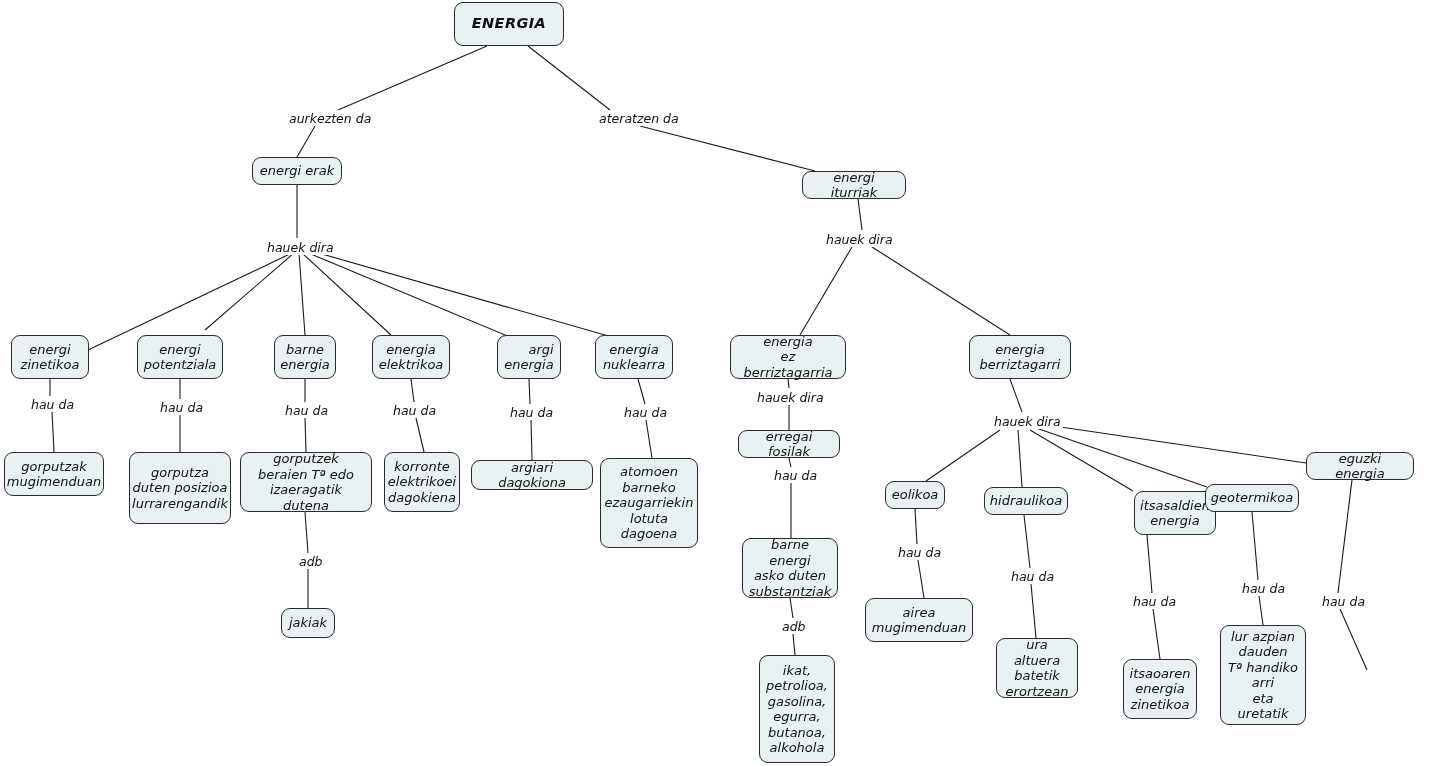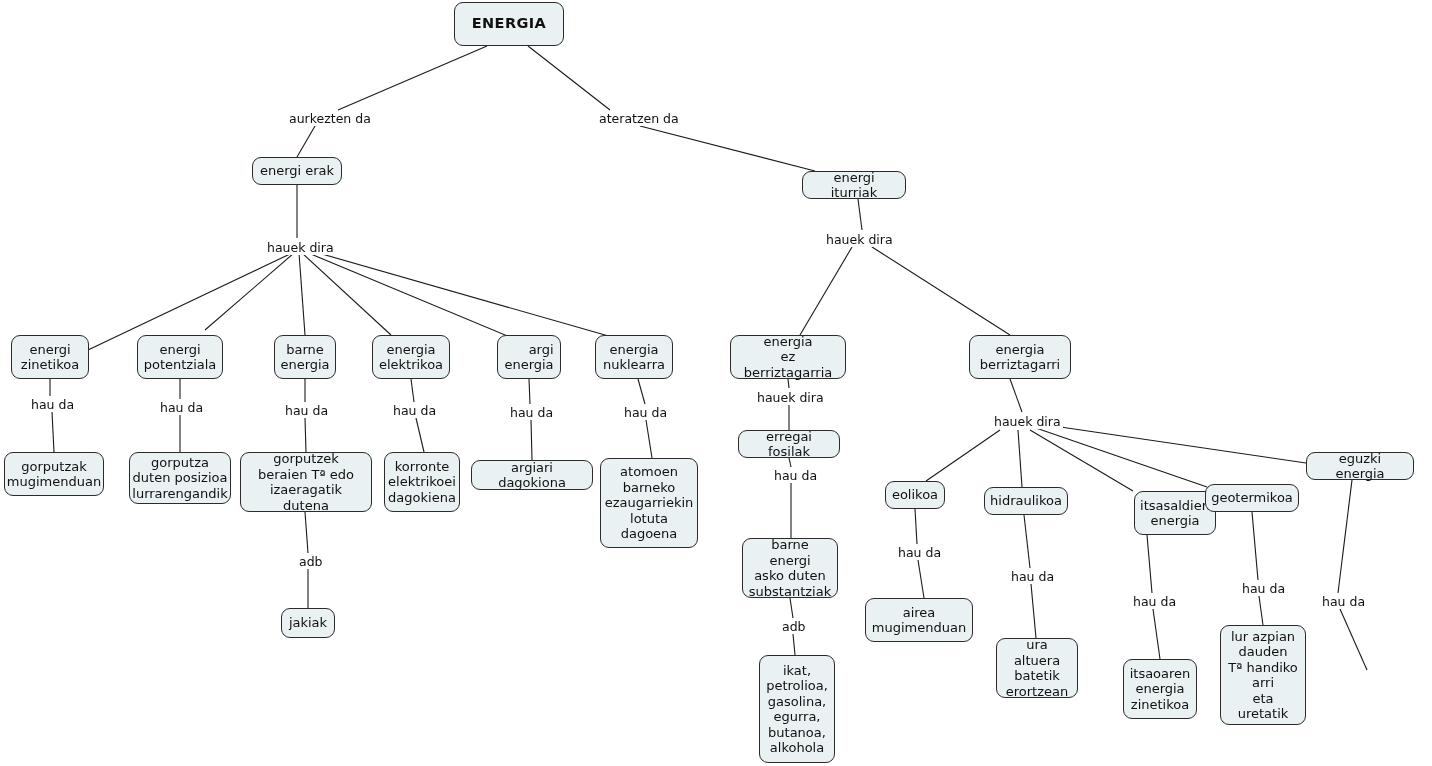--- a/index.html
+++ b/index.html
@@ -8,20 +8,21 @@
     padding: 0;
     background: #ffffff;
   }
   #canvas {
     position: relative;
     width: 1432px;
     height: 766px;
     background: #ffffff;
     font-family: "DejaVu Sans", "Liberation Sans", sans-serif;
     overflow: hidden;
+    font-style: italic;
   }
   #edge-layer {
     position: absolute;
     left: 0;
     top: 0;
     width: 1432px;
     height: 766px;
     pointer-events: none;
   }
   .node {
@@ -124,21 +125,21 @@
     <div class="node" style="left: 274px; top: 335px; width: 62px; height: 44px;">barne
 energia</div>
     <div class="node" style="left: 372px; top: 335px; width: 78px; height: 44px;">energia
 elektrikoa</div>
     <div class="node" style="left: 497px; top: 335px; width: 64px; height: 44px; text-align: right;">argi
 energia</div>
     <div class="node" style="left: 595px; top: 335px; width: 78px; height: 44px;">energia
 nuklearra</div>
     <div class="node" style="left: 4px; top: 452px; width: 100px; height: 44px;">gorputzak
 mugimenduan</div>
-    <div class="node" style="left: 129px; top: 452px; width: 102px; height: 52px;">gorputza
+    <div class="node" style="left: 129px; top: 452px; width: 102px; height: 72px;">gorputza
 duten  posizioa
 lurrarengandik</div>
     <div class="node" style="left: 240px; top: 452px; width: 132px; height: 60px;">gorputzek
 beraien Tª edo
 izaeragatik dutena</div>
     <div class="node" style="left: 384px; top: 452px; width: 76px; height: 60px;">korronte
 elektrikoei
 dagokiena</div>
     <div class="node" style="left: 471px; top: 460px; width: 122px; height: 30px;">argiari dagokiona</div>
     <div class="node" style="left: 600px; top: 458px; width: 98px; height: 90px;">atomoen

